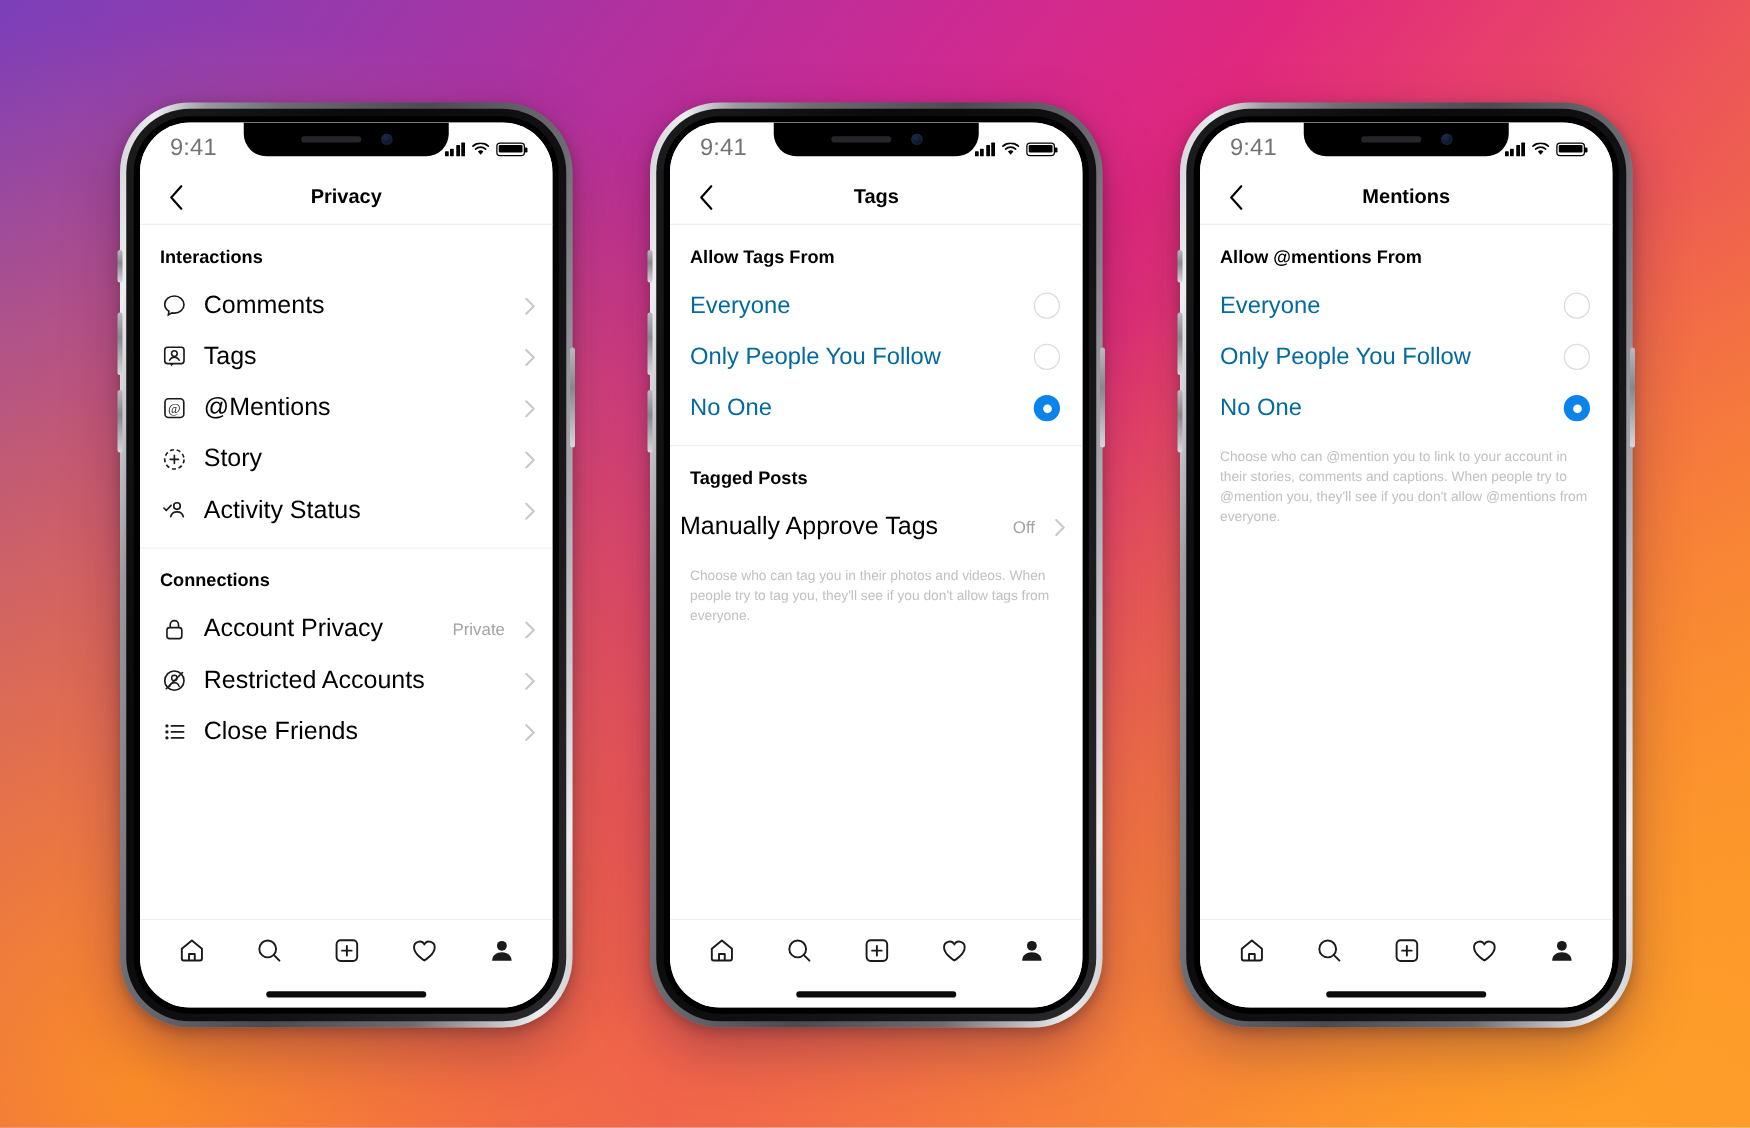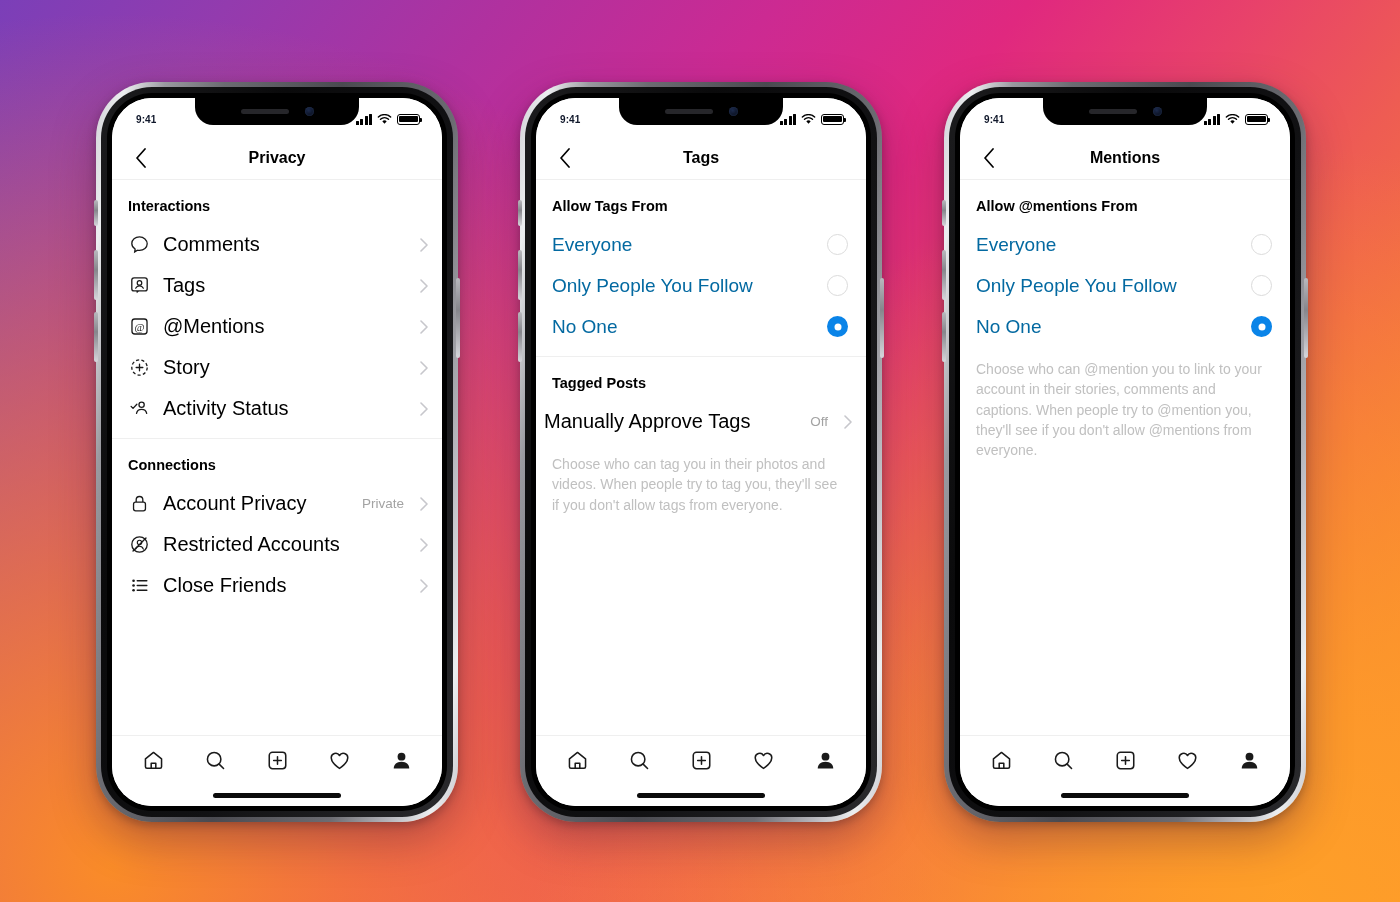--- a/index.html
+++ b/index.html
@@ -103,21 +103,21 @@
   
   .statusbar {
     position: relative;
     height: 38px;
     padding: 0 22px 0 24px;
     display: flex; align-items: center; justify-content: space-between;
     background: #fff;
     z-index: 5;
   }
   .status-time {
-    font-size: 10px; font-weight: bold; color: #0f172a;
+    font-size: 19px; font-weight: normal; color: #737373;
     letter-spacing: 0.1px;
     padding-top: 4px;
   }
   .status-right { display: flex; align-items: center; gap: 5px; padding-top: 4px; }
   .bars { display: flex; align-items: flex-end; gap: 1.5px; height: 11px; }
   .bars i { display:block; width: 3px; background: #000; border-radius: 0.5px; }
   .bars i:nth-child(1){ height: 4px; }
   .bars i:nth-child(2){ height: 6px; }
   .bars i:nth-child(3){ height: 8.5px; }
   .bars i:nth-child(4){ height: 11px; }
@@ -199,21 +199,21 @@
     border: none;
     background: #0a84e8;
     position: relative;
   }
   .radio.on::after {
     content:''; position: absolute;
     left: 50%; top: 50%; transform: translate(-50%,-50%);
     width: 7px; height: 7px; border-radius: 50%; background: #fff;
   }
   .helptext {
-    font-size: 14px; line-height: 1.45;
+    font-size: 11px; line-height: 1.45;
     color: #c0c0c0;
     padding: 12px 18px 0 16px;
   }
   .sep-band { height: 1px; background: #efefef; margin-top: 9px; }
 
   
   .tabbar {
     height: 49px;
     border-top: 1px solid #efefef;
     background: #fff;

